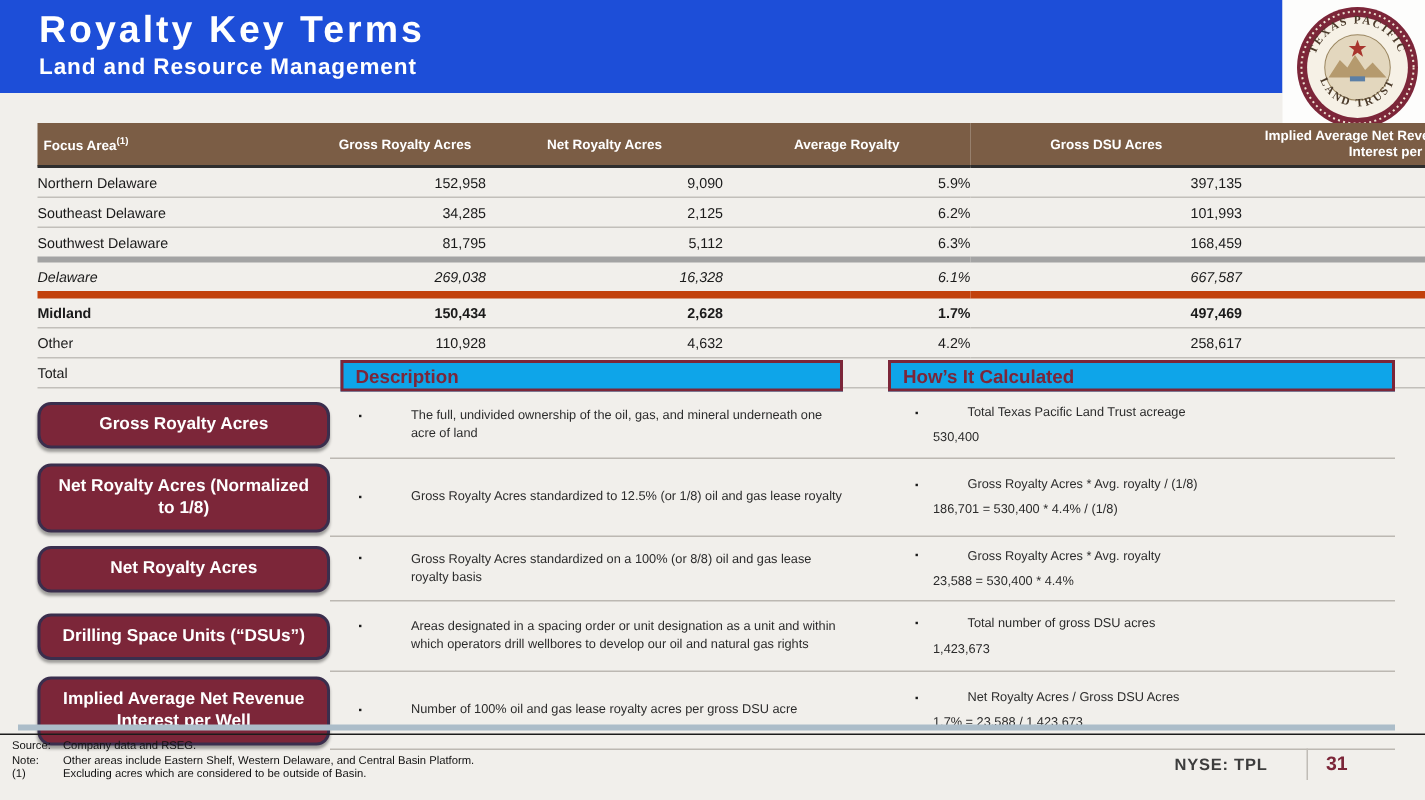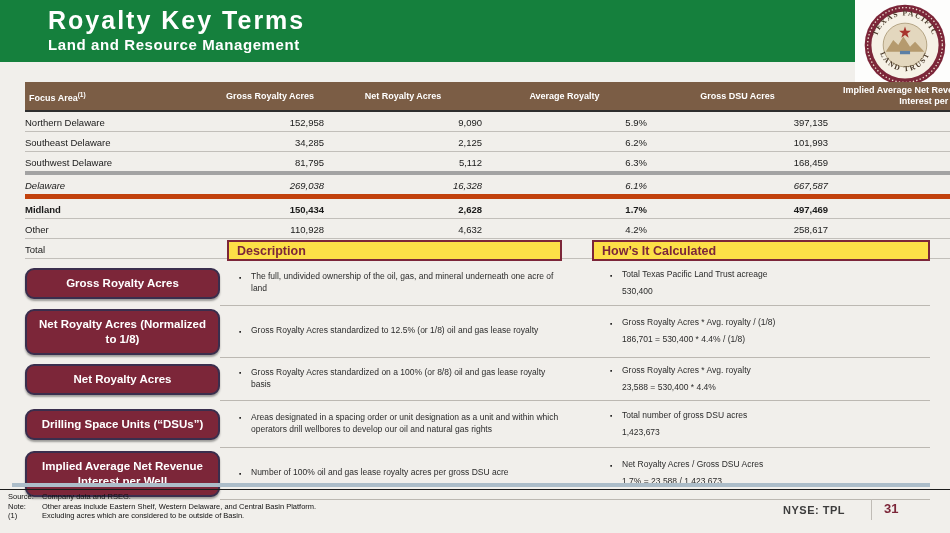--- a/index.html
+++ b/index.html
@@ -3,21 +3,21 @@
 <meta charset="utf-8">
 <style>
   html,body { margin:0; padding:0; }
   body {
     width:950px; height:533px; position:relative; overflow:hidden;
     background:#F1EFEB; font-family:"Liberation Sans", sans-serif;
   }
   
   .header-band {
     position:absolute; left:0; top:0; width:855px; height:62px;
-    background:#15803d; color:#fff; box-sizing:border-box; padding:6px 0 0 48px;
+    background:#1d4ed8; color:#fff; box-sizing:border-box; padding:6px 0 0 26px;
   }
   .slide-title { font-size:25px; font-weight:bold; letter-spacing:2px; line-height:29px; }
   .slide-subtitle { font-size:15px; font-weight:bold; letter-spacing:0.6px; line-height:19px; }
   .logo-box { position:absolute; left:855px; top:0; width:95px; height:92px; background:#FDFDFC; }
   .logo-svg { position:absolute; left:8px; top:3px; width:84px; height:84px; }
 
   
   .table-wrap { position:absolute; left:25px; top:82px; width:900px; }
   table.data { border-collapse:collapse; width:100%; color:#1a1a1a; table-layout:fixed; }
   table.data thead th {
@@ -41,42 +41,42 @@
   tr.style-bold td { font-weight:bold; border-top:5px solid #c2410c; }
   tr.style-total td { background:#A9A9A9; font-weight:normal; border-bottom:1px solid #8a8a8a; }
   sup.fnote { font-size:6.5px; }
 
   
   .defs { position:absolute; left:25px; top:240px; width:905px; }
   .def-grid { display:grid; grid-template-columns:195px 352px 358px; }
   .head-desc { margin-left:7px; width:335px; box-sizing:border-box; }
   .head-calc { margin-left:20px; width:338px; box-sizing:border-box; }
   .box-head {
-    border:2px solid #7C2639; background:#fde047; color:#7C2639;
+    border:2px solid #7C2639; background:#0ea5e9; color:#7C2639;
     font-weight:bold; font-size:12.5px; padding:2px 8px; height:21px; line-height:15px;
     box-sizing:border-box;
   }
   .def-row { display:grid; grid-template-columns:195px 352px 358px; }
   .cell-term { display:flex; align-items:center; padding:3px 0; }
   .cell-desc, .cell-calc {
     border-bottom:1px solid #bcb8b2; display:flex; flex-direction:column;
     justify-content:center; box-sizing:border-box;
   }
   .cell-desc { padding:4px 6px 4px 19px; }
   .cell-calc { padding:4px 0 4px 38px; }
   .def-row:last-child .cell-desc, .def-row:last-child .cell-calc { border-bottom:1px solid #bcb8b2; }
   .term-btn {
     background:#7C2639; border:2px solid #3A2E4D; border-radius:9px; color:#fff;
     font-weight:bold; font-size:11.5px; line-height:1.3; text-align:center;
     width:100%; box-sizing:border-box; padding:6px 6px;
     box-shadow:0 2px 2px rgba(0,0,0,0.35);
   }
   .r1 { min-height:45px; } .r2 { min-height:42px; } .r3 { min-height:43px; }
   .r4 { min-height:47px; } .r5 { min-height:41px; }
-  .bullet-line { display:flex; font-size:8.5px; color:#2b2b2b; line-height:1.4; }
+  .bullet-line { display:flex; font-size:8.5px; color:#2b2b2b; line-height:1.4;gap:23px; }
   .sq-bullet { flex:0 0 12px; font-size:6.5px; padding-top:1.5px; color:#1a1a1a; }
   .calc-value { font-size:8.5px; color:#2b2b2b; margin-top:5px; padding-left:12px; line-height:1.3; }
 
   
   .blue-bar { position:absolute; left:12px; top:483px; width:918px; height:4px; background:#ACBDC9; }
   .footer-rule { position:absolute; left:0; top:489px; width:950px; height:1px; background:#1c1c1c; }
   .footer-notes {
     position:absolute; left:8px; top:492px; font-size:7.5px; color:#111;
     display:grid; grid-template-columns:32px auto; line-height:9.5px; column-gap:2px;
   }

